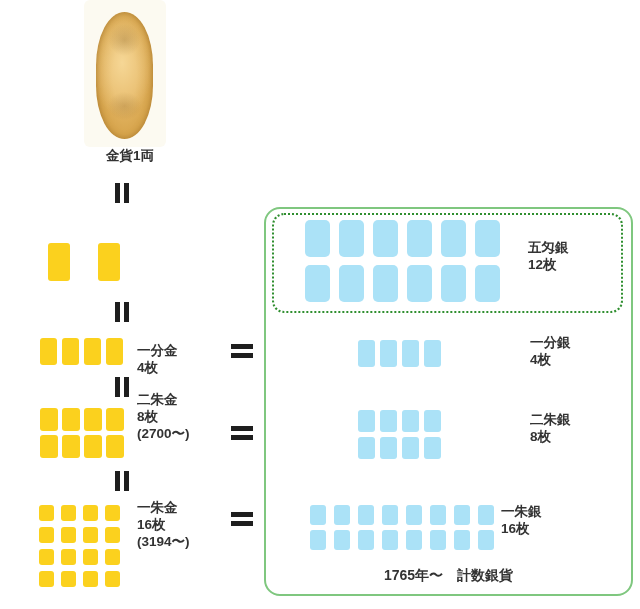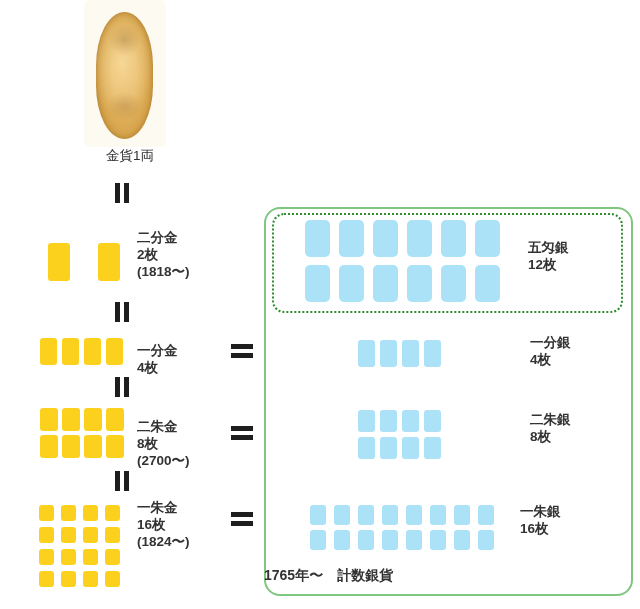--- a/index.html
+++ b/index.html
@@ -17,42 +17,42 @@
     left:96px; top:12px; width:57px; height:127px;
     border-radius:50% / 42%;
     background:
       radial-gradient(ellipse 40% 18% at 50% 22%, rgba(125,85,25,.28), transparent 70%),
       radial-gradient(ellipse 42% 16% at 50% 74%, rgba(125,85,25,.24), transparent 70%),
       radial-gradient(ellipse 70% 55% at 46% 40%, rgba(255,232,175,.65), transparent 78%),
       radial-gradient(ellipse at 50% 50%, #e5b766 30%, #d7a54d 65%, #c08b36 90%, #aa7b2d 100%);
     box-shadow: inset 0 0 6px rgba(140,95,30,.5);
   }
   .koban-label { left:92px; top:147px; width:76px; text-align:center;
-    font-size:13.5px; font-weight:400; line-height:17px; }
+    font-size:13.5px; font-weight:700; line-height:17px; }
 
   
   .veq { width:14px; height:20px; }
   .veq i { position:absolute; top:0; width:5px; height:20px; background:#1e1e1e; }
   .veq i:first-child { left:0; } .veq i:last-child { left:9px; }
   .heq { width:22px; height:14px; }
   .heq i { position:absolute; left:0; width:22px; height:4.5px; background:#1e1e1e; }
   .heq i:first-child { top:0; } .heq i:last-child { top:9px; }
 
   
   .grid { position:absolute; }
 
   
   .lbl { font-size:13.5px; font-weight:600; line-height:17px; white-space:nowrap; }
 
   
   .silver-box { left:264px; top:207px; width:365px; height:385px;
     border:2px solid #7fc77f; border-radius:16px; background:#ffffff; }
   .gomonme-box { left:272px; top:213px; width:347px; height:96px;
     border:2px dotted #2f8e2f; border-radius:12px; }
-  .caption { left:264px; top:567px; width:369px; text-align:left;
+  .caption { left:264px; top:567px; width:369px; text-align:center;
     font-size:14px; font-weight:700; }
 </style>
 </head>
 <body>
 
 <div class="stage">
 
   <div class="abs photo-bg"></div>
   <div class="abs koban"></div>
   <div class="abs koban-label">金貨1両</div>
@@ -119,38 +119,33 @@
       <div style="position: absolute; left: 0px; top: 44px; width: 15px; height: 16px; border-radius: 3px; background: rgb(251, 209, 30);"></div>
       <div style="position: absolute; left: 22px; top: 44px; width: 15px; height: 16px; border-radius: 3px; background: rgb(251, 209, 30);"></div>
       <div style="position: absolute; left: 44px; top: 44px; width: 15px; height: 16px; border-radius: 3px; background: rgb(251, 209, 30);"></div>
       <div style="position: absolute; left: 66px; top: 44px; width: 15px; height: 16px; border-radius: 3px; background: rgb(251, 209, 30);"></div>
       <div style="position: absolute; left: 0px; top: 66px; width: 15px; height: 16px; border-radius: 3px; background: rgb(251, 209, 30);"></div>
       <div style="position: absolute; left: 22px; top: 66px; width: 15px; height: 16px; border-radius: 3px; background: rgb(251, 209, 30);"></div>
       <div style="position: absolute; left: 44px; top: 66px; width: 15px; height: 16px; border-radius: 3px; background: rgb(251, 209, 30);"></div>
       <div style="position: absolute; left: 66px; top: 66px; width: 15px; height: 16px; border-radius: 3px; background: rgb(251, 209, 30);"></div>
     </div>
 
-  <div class="abs lbl" style="left:137px;top:229px">
-    <div>二分金</div>
-    <div>2枚</div>
-    <div>(1818〜)</div>
-  </div>
   <div class="abs lbl" style="left:137px;top:342px">
     <div>一分金</div>
     <div>4枚</div>
   </div>
-  <div class="abs lbl" style="left:137px;top:418px">
+  <div class="abs lbl" style="left:137px;top:391px">
     <div>二朱金</div>
     <div>8枚</div>
     <div>(2700〜)</div>
   </div>
   <div class="abs lbl" style="left:137px;top:499px">
     <div>一朱金</div>
     <div>16枚</div>
-    <div>(1824〜)</div>
+    <div>(3194〜)</div>
   </div>
 
   <div class="abs silver-box"></div>
   <div class="abs gomonme-box"></div>
 
   <div class="grid" style="left:305px;top:220px">
       <div style="position: absolute; left: 0px; top: 0px; width: 25px; height: 37px; border-radius: 5px; background: rgb(171, 226, 247);"></div>
       <div style="position: absolute; left: 34px; top: 0px; width: 25px; height: 37px; border-radius: 5px; background: rgb(171, 226, 247);"></div>
       <div style="position: absolute; left: 68px; top: 0px; width: 25px; height: 37px; border-radius: 5px; background: rgb(171, 226, 247);"></div>
       <div style="position: absolute; left: 102px; top: 0px; width: 25px; height: 37px; border-radius: 5px; background: rgb(171, 226, 247);"></div>
@@ -205,19 +200,19 @@
       <div style="position: absolute; left: 168px; top: 0px; width: 16px; height: 20px; border-radius: 3px; background: rgb(171, 226, 247);"></div>
       <div style="position: absolute; left: 0px; top: 25px; width: 16px; height: 20px; border-radius: 3px; background: rgb(171, 226, 247);"></div>
       <div style="position: absolute; left: 24px; top: 25px; width: 16px; height: 20px; border-radius: 3px; background: rgb(171, 226, 247);"></div>
       <div style="position: absolute; left: 48px; top: 25px; width: 16px; height: 20px; border-radius: 3px; background: rgb(171, 226, 247);"></div>
       <div style="position: absolute; left: 72px; top: 25px; width: 16px; height: 20px; border-radius: 3px; background: rgb(171, 226, 247);"></div>
       <div style="position: absolute; left: 96px; top: 25px; width: 16px; height: 20px; border-radius: 3px; background: rgb(171, 226, 247);"></div>
       <div style="position: absolute; left: 120px; top: 25px; width: 16px; height: 20px; border-radius: 3px; background: rgb(171, 226, 247);"></div>
       <div style="position: absolute; left: 144px; top: 25px; width: 16px; height: 20px; border-radius: 3px; background: rgb(171, 226, 247);"></div>
       <div style="position: absolute; left: 168px; top: 25px; width: 16px; height: 20px; border-radius: 3px; background: rgb(171, 226, 247);"></div>
     </div>
-  <div class="abs lbl" style="left:520px;top:503px">
+  <div class="abs lbl" style="left:501px;top:503px">
     <div>一朱銀</div>
     <div>16枚</div>
   </div>
 
   <div class="abs caption">1765年〜　計数銀貨</div>
 </div>
 
 </body></html>

